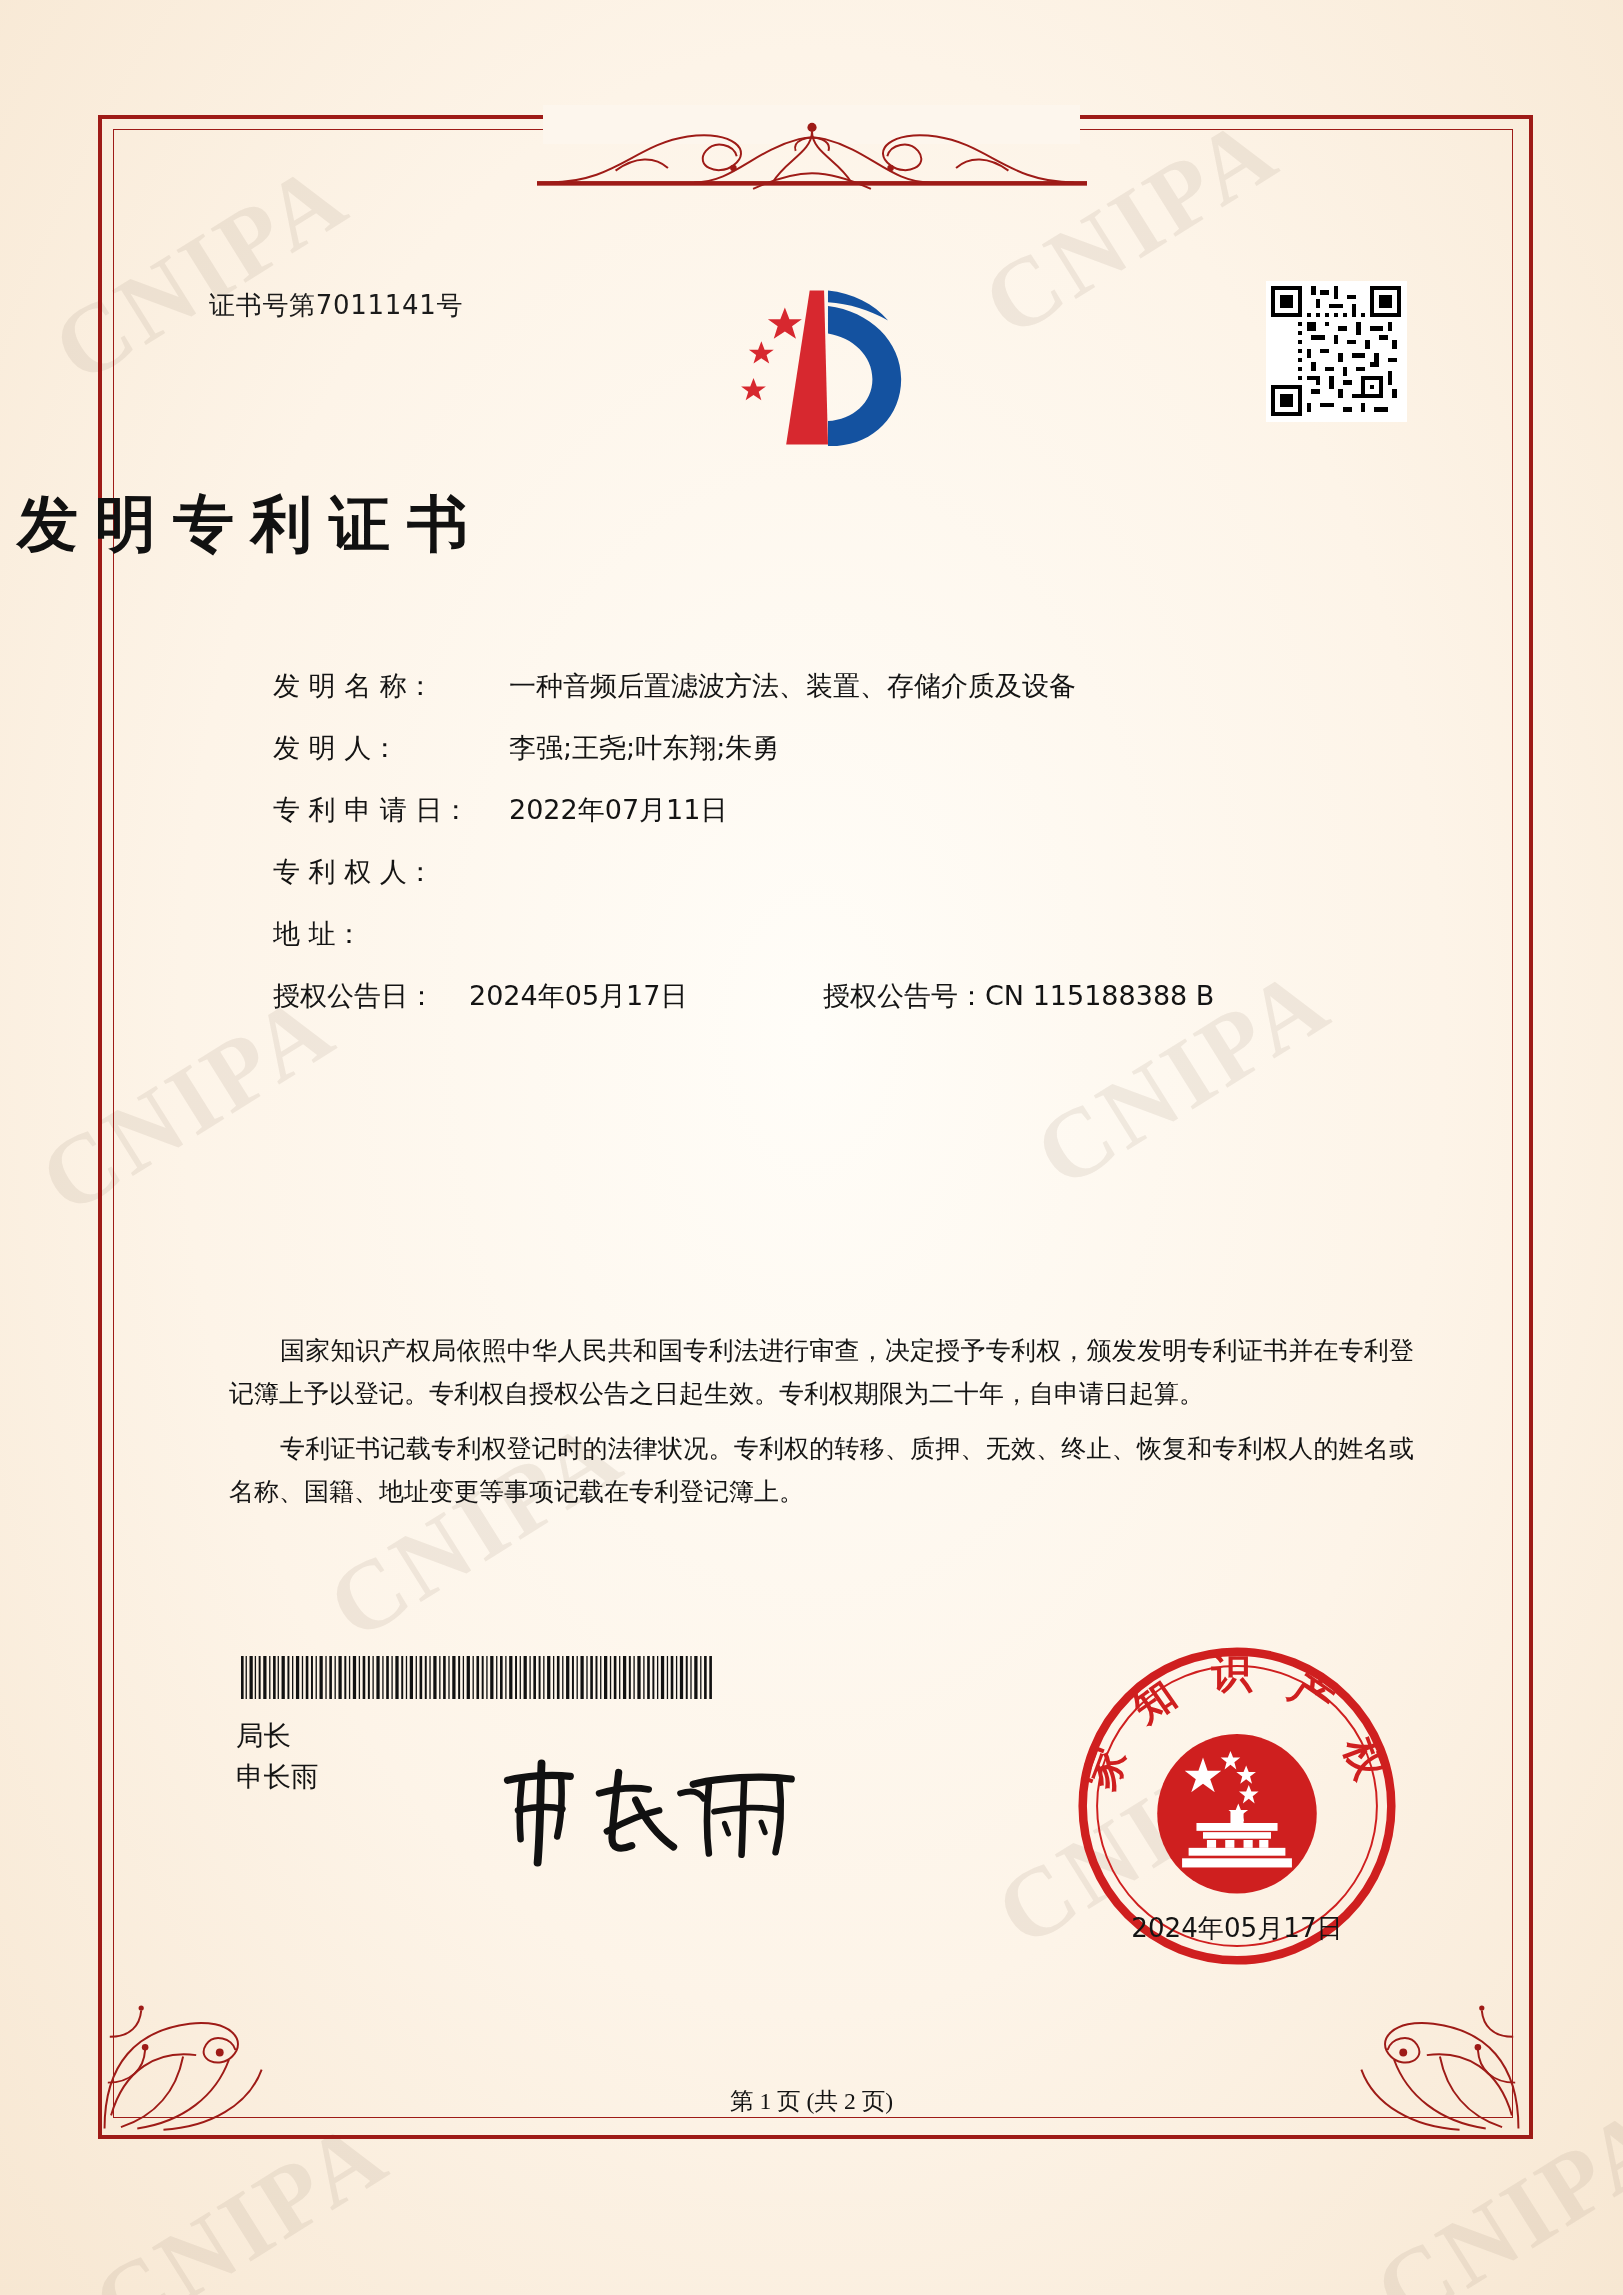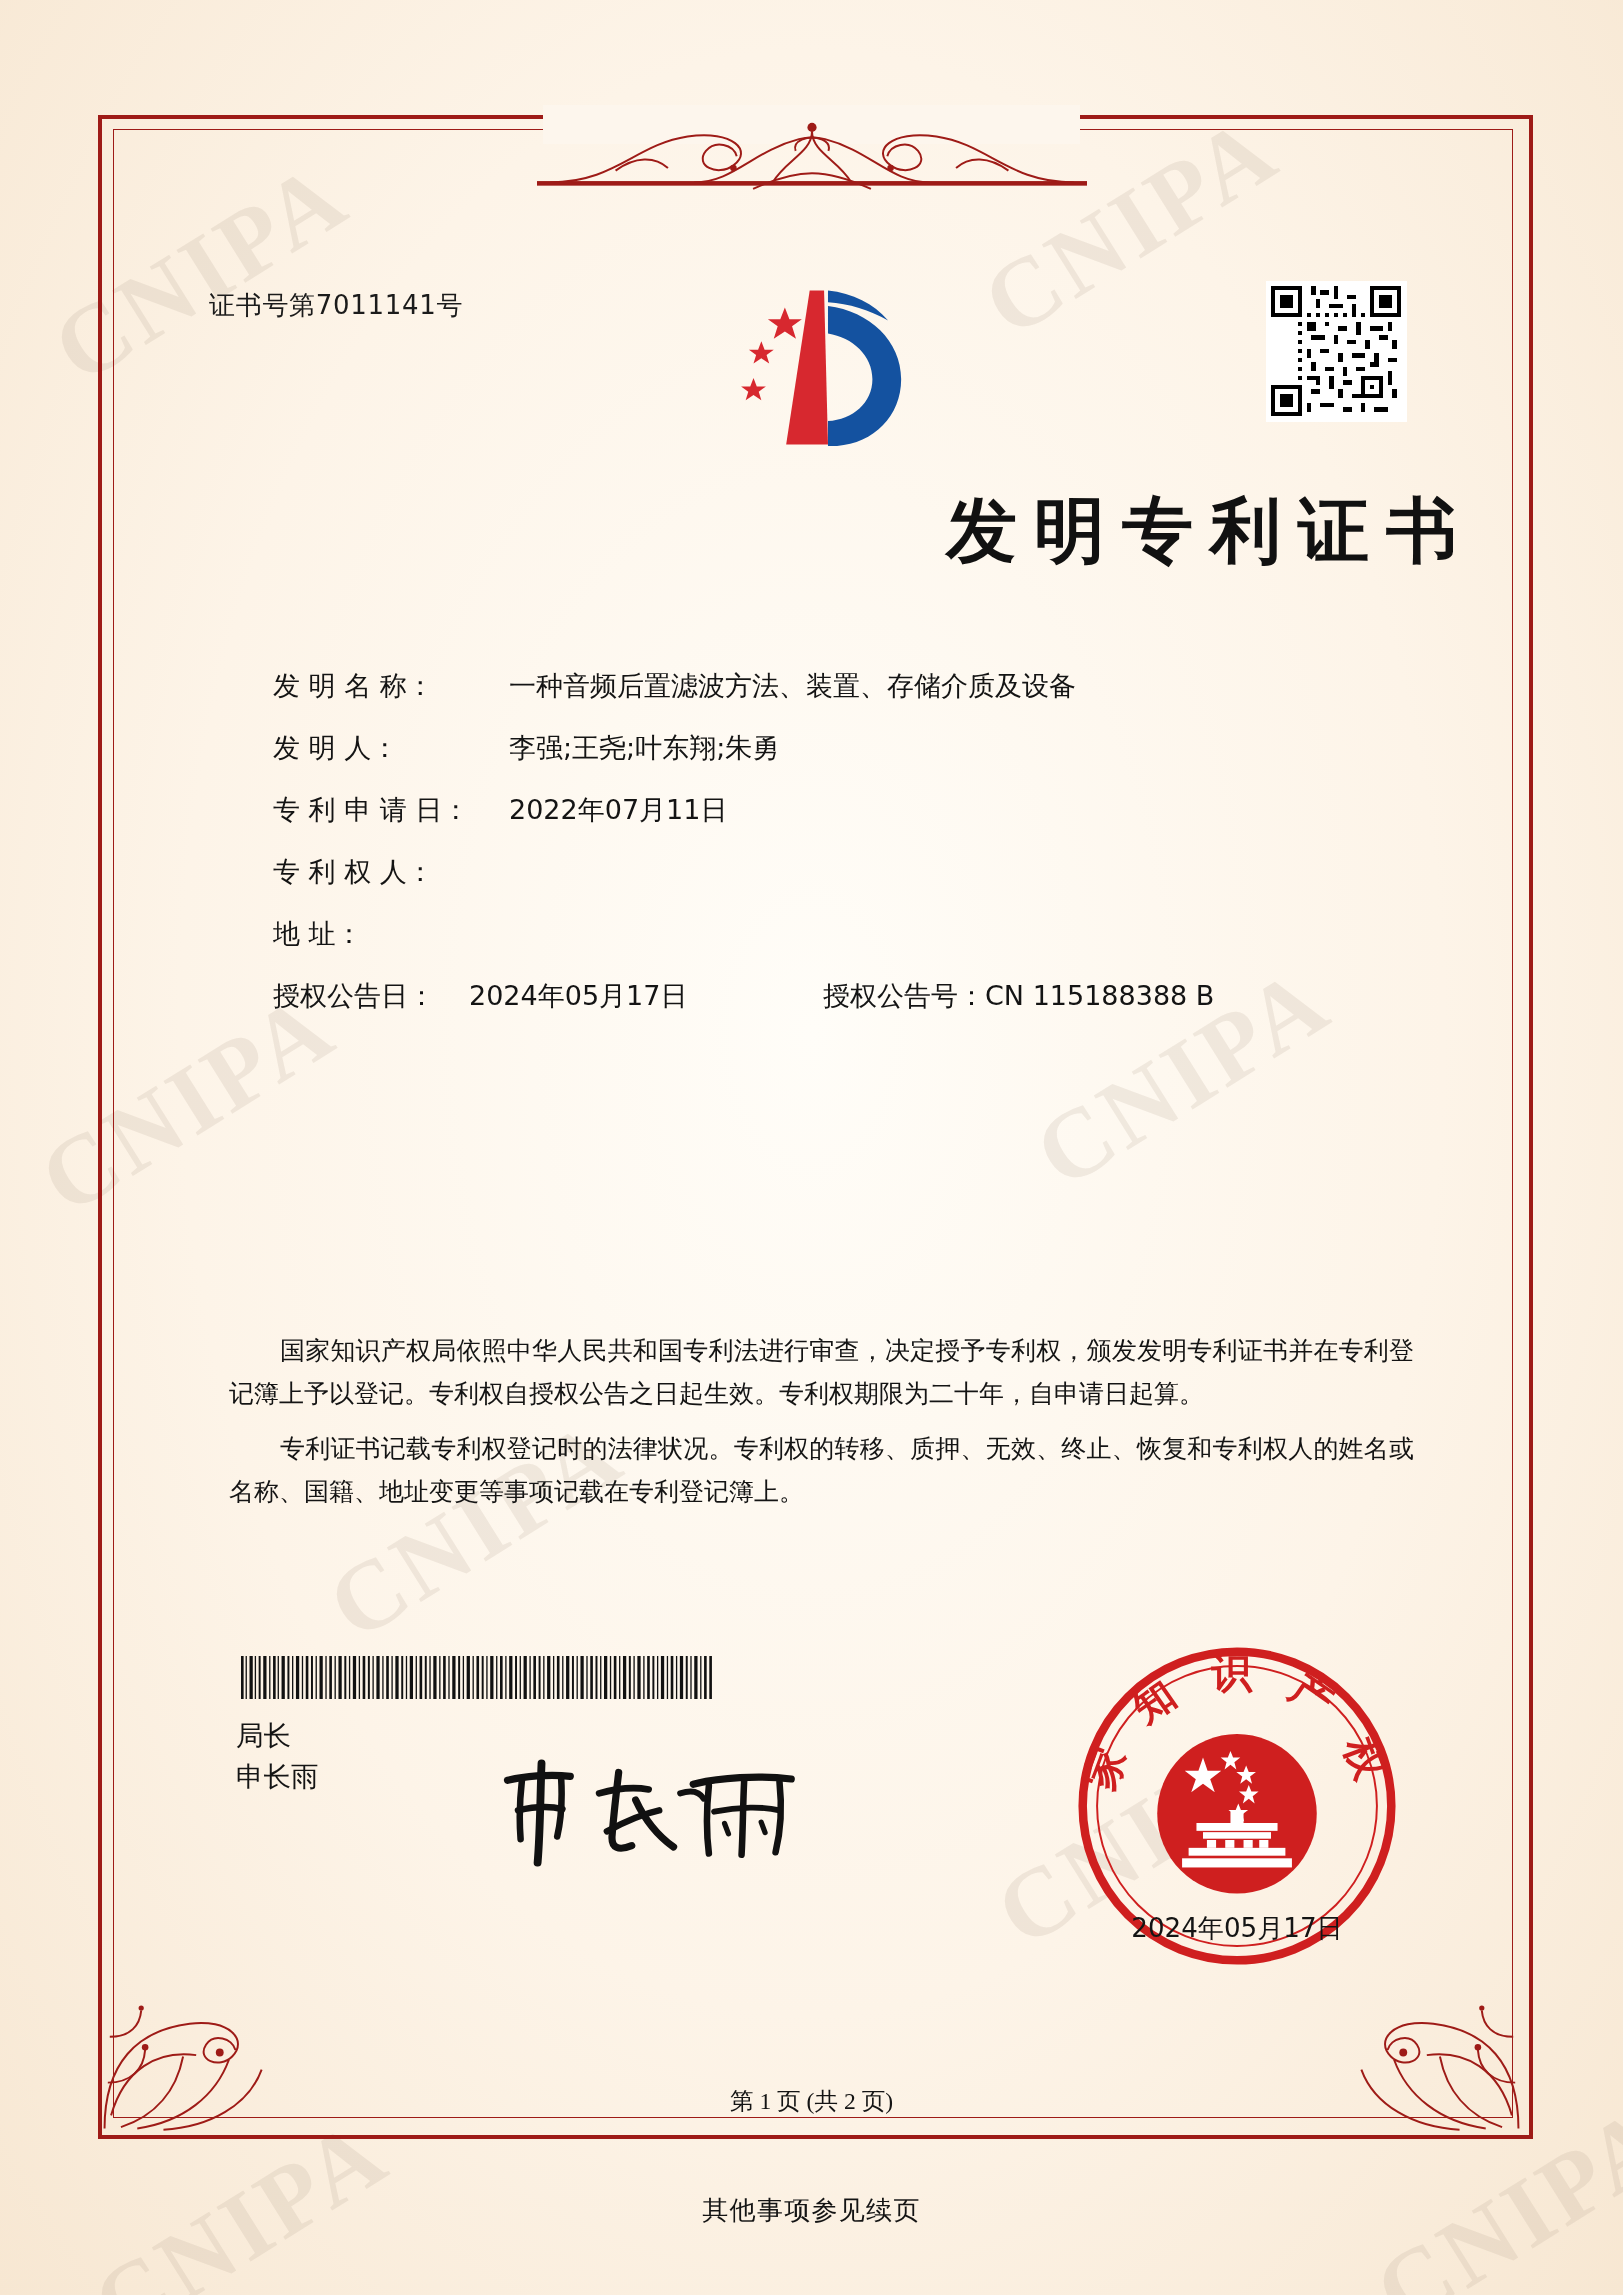--- a/index.html
+++ b/index.html
@@ -119,24 +119,24 @@
     top: 281px;
     width: 196px;
     height: 190px;
   }
 
   .main-title {
     position: absolute;
     left: 0;
     top: 484px;
     width: 1474px;
-    text-align: right;
+    text-align: left;
     font-family: "DejaVu Serif", "Liberation Serif", serif;
     font-weight: 700;
-    font-size: 71px;
+    font-size: 61px;
     letter-spacing: 17px;
     color: #111111;
     text-indent: 17px;
   }
 
   .fields {
     position: absolute;
     left: 229px;
     top: 668px;
     width: 1191px;
@@ -617,17 +617,16 @@
           <rect x="-18" y="40" width="14" height="12"></rect>
           <rect x="10" y="40" width="14" height="12"></rect>
           <rect x="34" y="40" width="14" height="12"></rect>
           <rect x="-10" y="-4" width="20" height="18"></rect>
         </g>
       </g>
       <text x="260" y="460" text-anchor="middle" font-family="'DejaVu Sans',sans-serif" font-size="40" fill="#141414">2024年05月17日</text>
     </svg>
 
     <div class="page-no">第 1 页 (共 2 页)</div>
-    <div class="footer-note">其他事项参见续页</div>
 
   </div>
 </div>
 
 
 </body></html>

